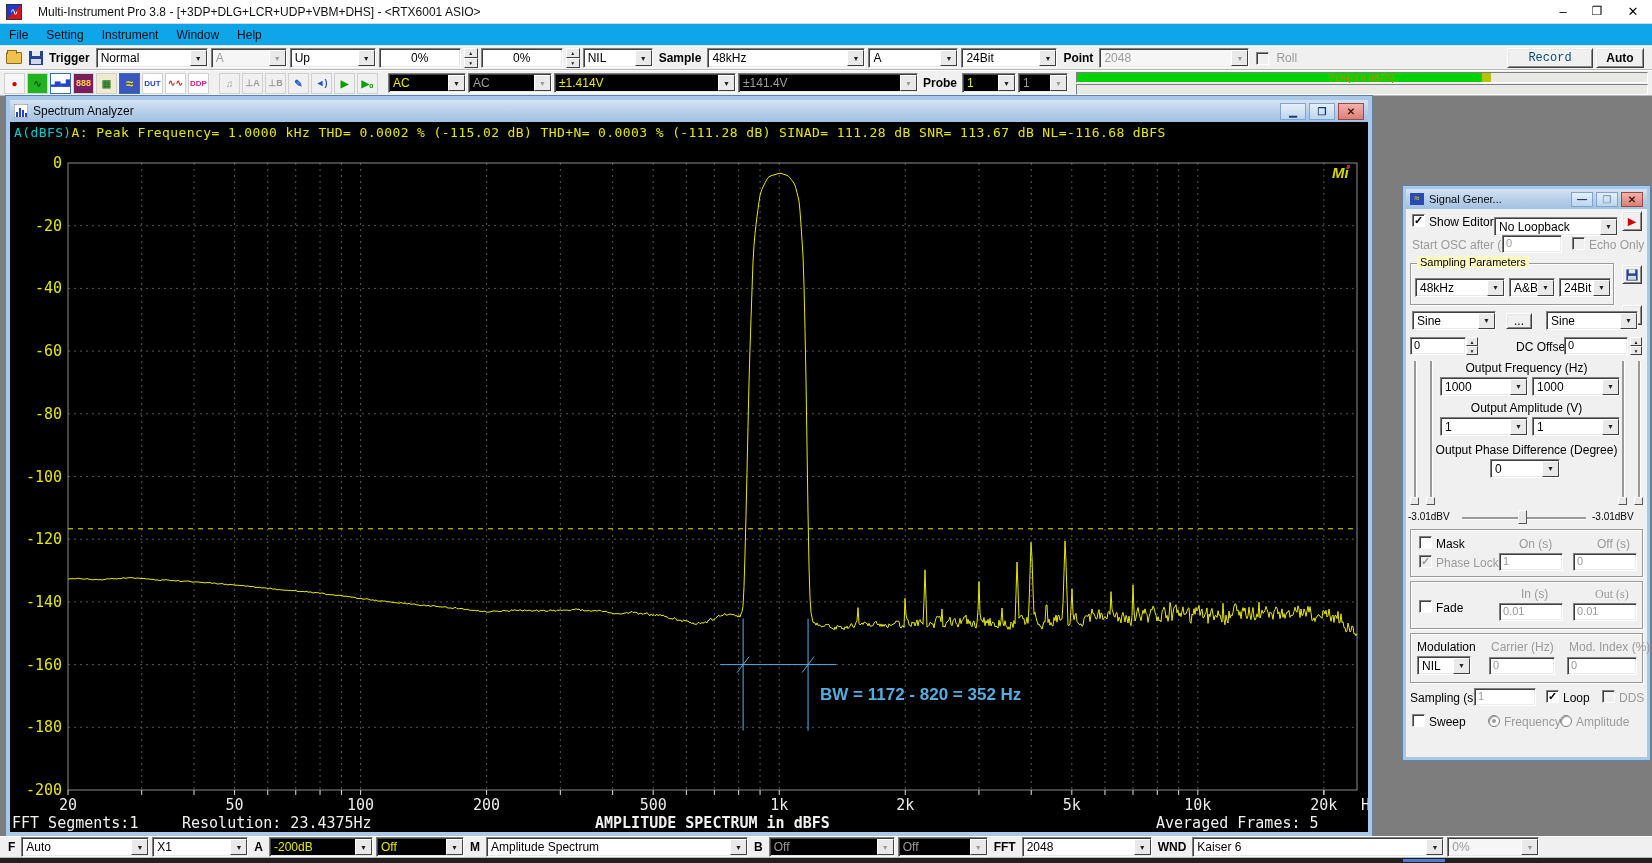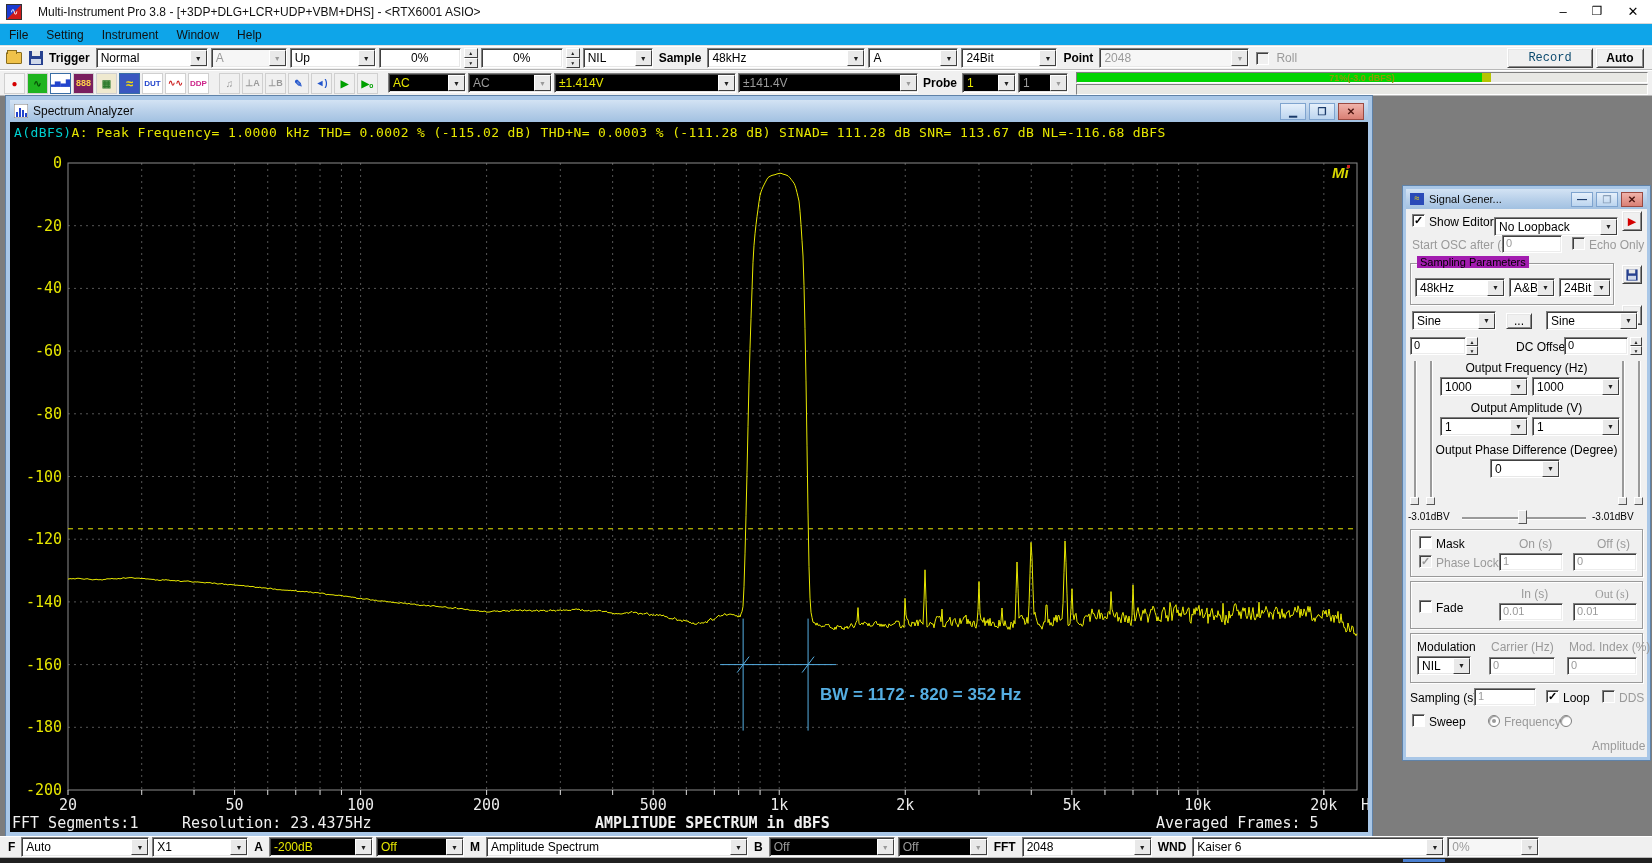--- a/index.html
+++ b/index.html
@@ -100,21 +100,21 @@
   .sg { position:absolute; font-size:12px; color:#000; white-space:nowrap; }
   .sgg { color:#9a9a9a; }
   .sg-in { position:absolute; height:18px; background:#fff; border:1px solid;
            border-color:#7f7f7f #fff #fff #7f7f7f;
            box-shadow:inset 1px 1px 0 #404040, inset -1px -1px 0 #ececec;
            font-size:11px; padding:1px 3px; color:#000;}
   .sg-in.gray { color:#9a9a9a; }
   .sg-combo { position:absolute; height:19px; }
   .grp { position:absolute; border:1px solid #9a9a9a;
          box-shadow:inset 1px 1px 0 rgba(255,255,255,.9), 1px 1px 0 rgba(255,255,255,.9); }
-  .grp .leg { position:absolute; top:-8px; left:6px; background:#a21caf; padding:0 3px;
+  .grp .leg { position:absolute; top:-8px; left:6px; background:#fef9c3; padding:0 3px;
               font-size:11px; }
   .vslide { position:absolute; width:2px; background:#9a9a9a; box-shadow:1px 0 0 #fff; }
   .vhandle { position:absolute; width:9px; height:8px; background:#e8e8e8;
              border:1px solid; border-color:#fff #555 #555 #fff; }
   .hslide { position:absolute; height:2px; background:#9a9a9a; box-shadow:0 1px 0 #fff; }
   .hhandle { position:absolute; width:9px; height:14px; background:#e8e8e8;
              border:1px solid; border-color:#fff #555 #555 #fff; }
 
   
   .folder { width:16px; height:12px; background:#f0c24a; border:1px solid #8a6d1d;
@@ -534,21 +534,21 @@
     <span class="cb gray" style="position:absolute;left:196px;top:481px;"></span>
     <span class="sg sgg" style="left:213px;top:482px;">DDS</span>
 
     <span class="cb" style="position:absolute;left:6px;top:505px;"></span>
     <span class="sg" style="left:23px;top:506px;">Sweep</span>
     <span class="radio" style="position:absolute;left:82px;top:506px;">
         <i></i>
       </span>
     <span class="sg sgg" style="left:98px;top:506px;">Frequency</span>
     <span class="radio" style="position:absolute;left:154px;top:506px;"></span>
-    <span class="sg sgg" style="left:186px;top:506px;margin-top:24px;">Amplitude</span>
+    <span class="sg sgg" style="left:170px;top:506px;">Amplitude</span>
   </div>
 </div>
 
 <div class="abs toolbar tbb">
   <span class="lbl">F</span>
   <span class="combo" style="width:128px;">
     <span class="txt">Auto</span>
       <span class="dd">▼</span>
     </span>
   <span class="combo" style="width:96px;">

